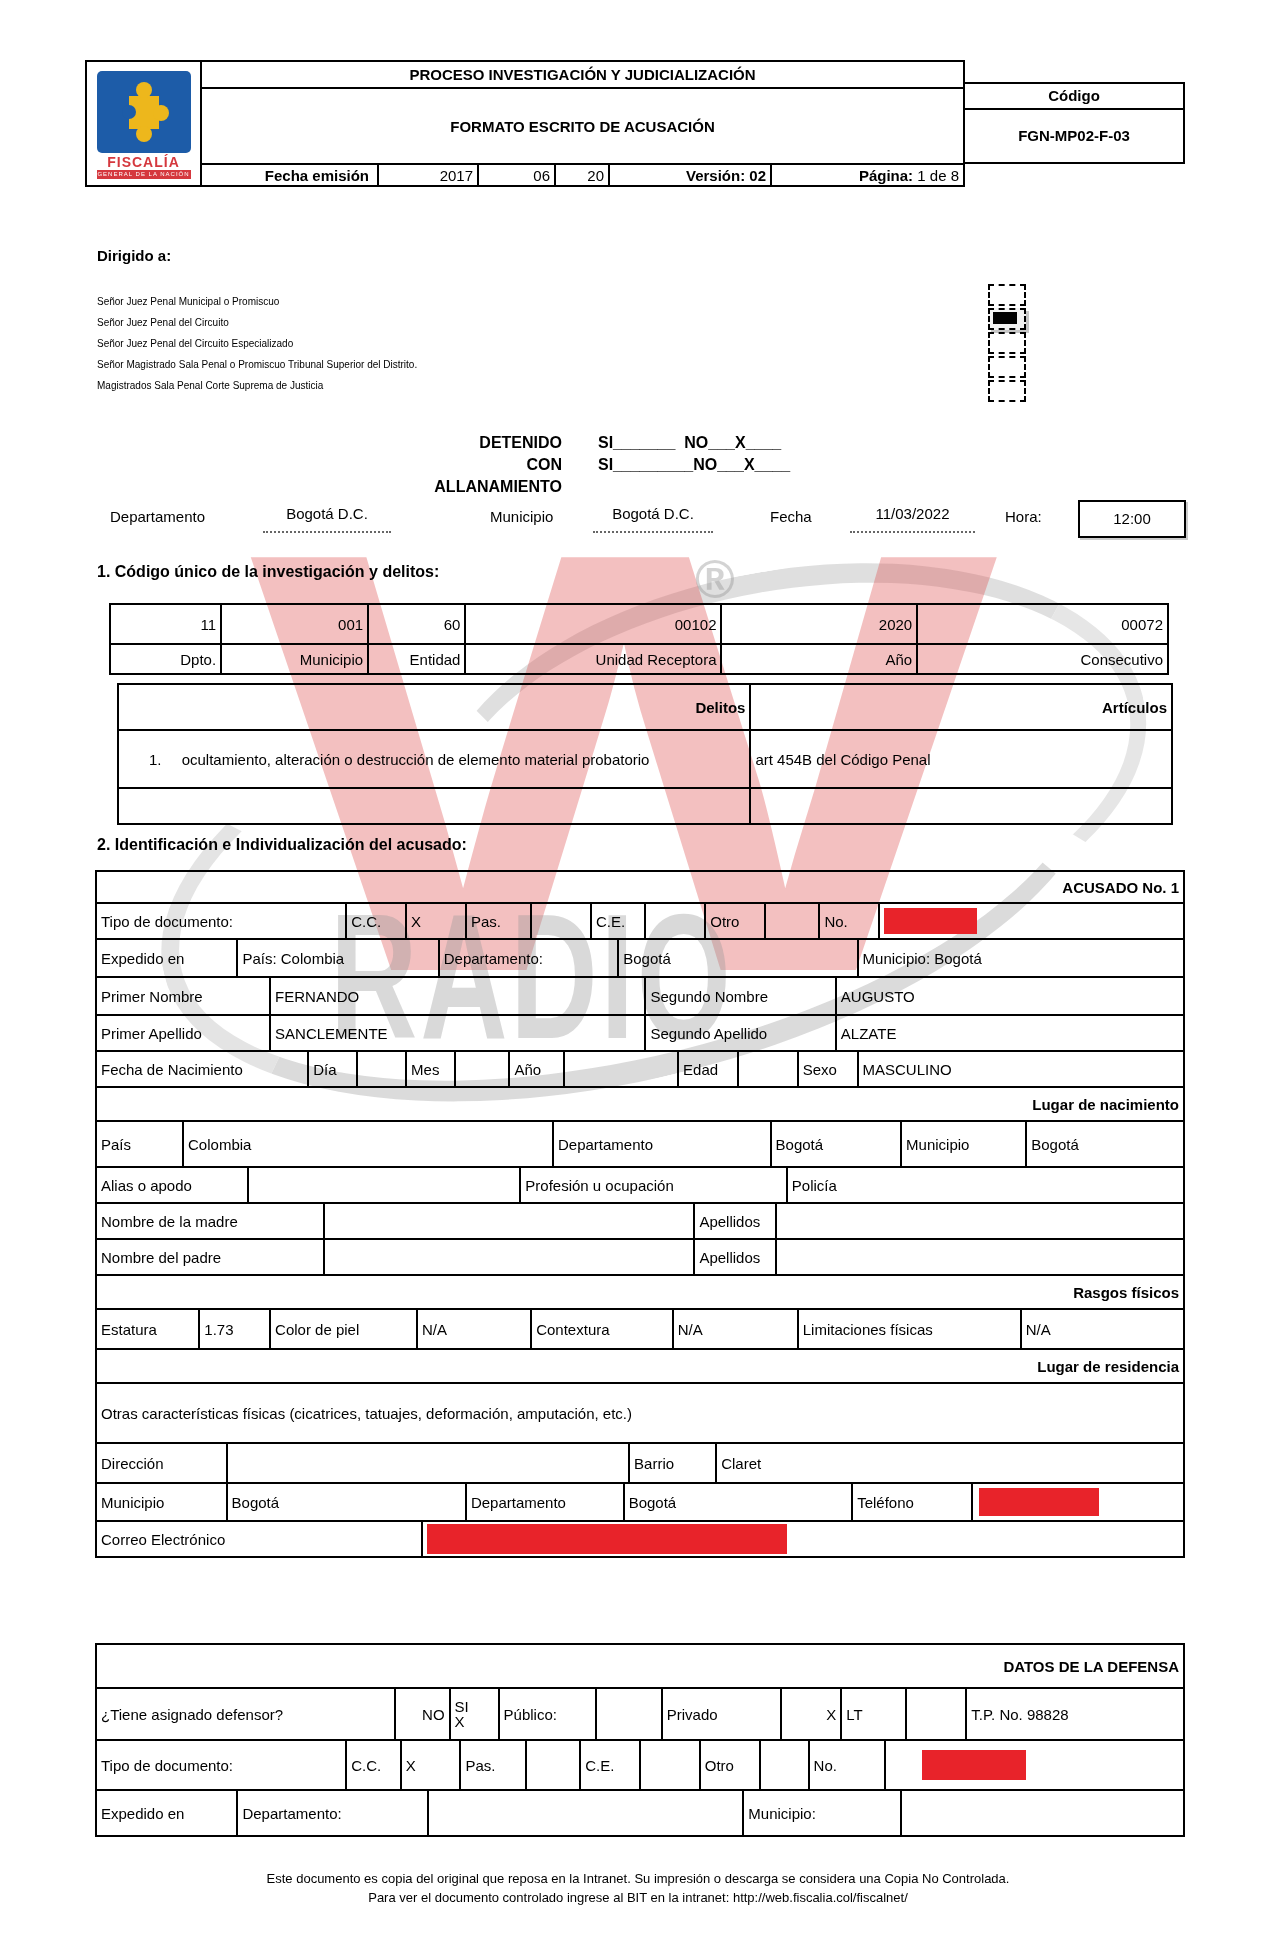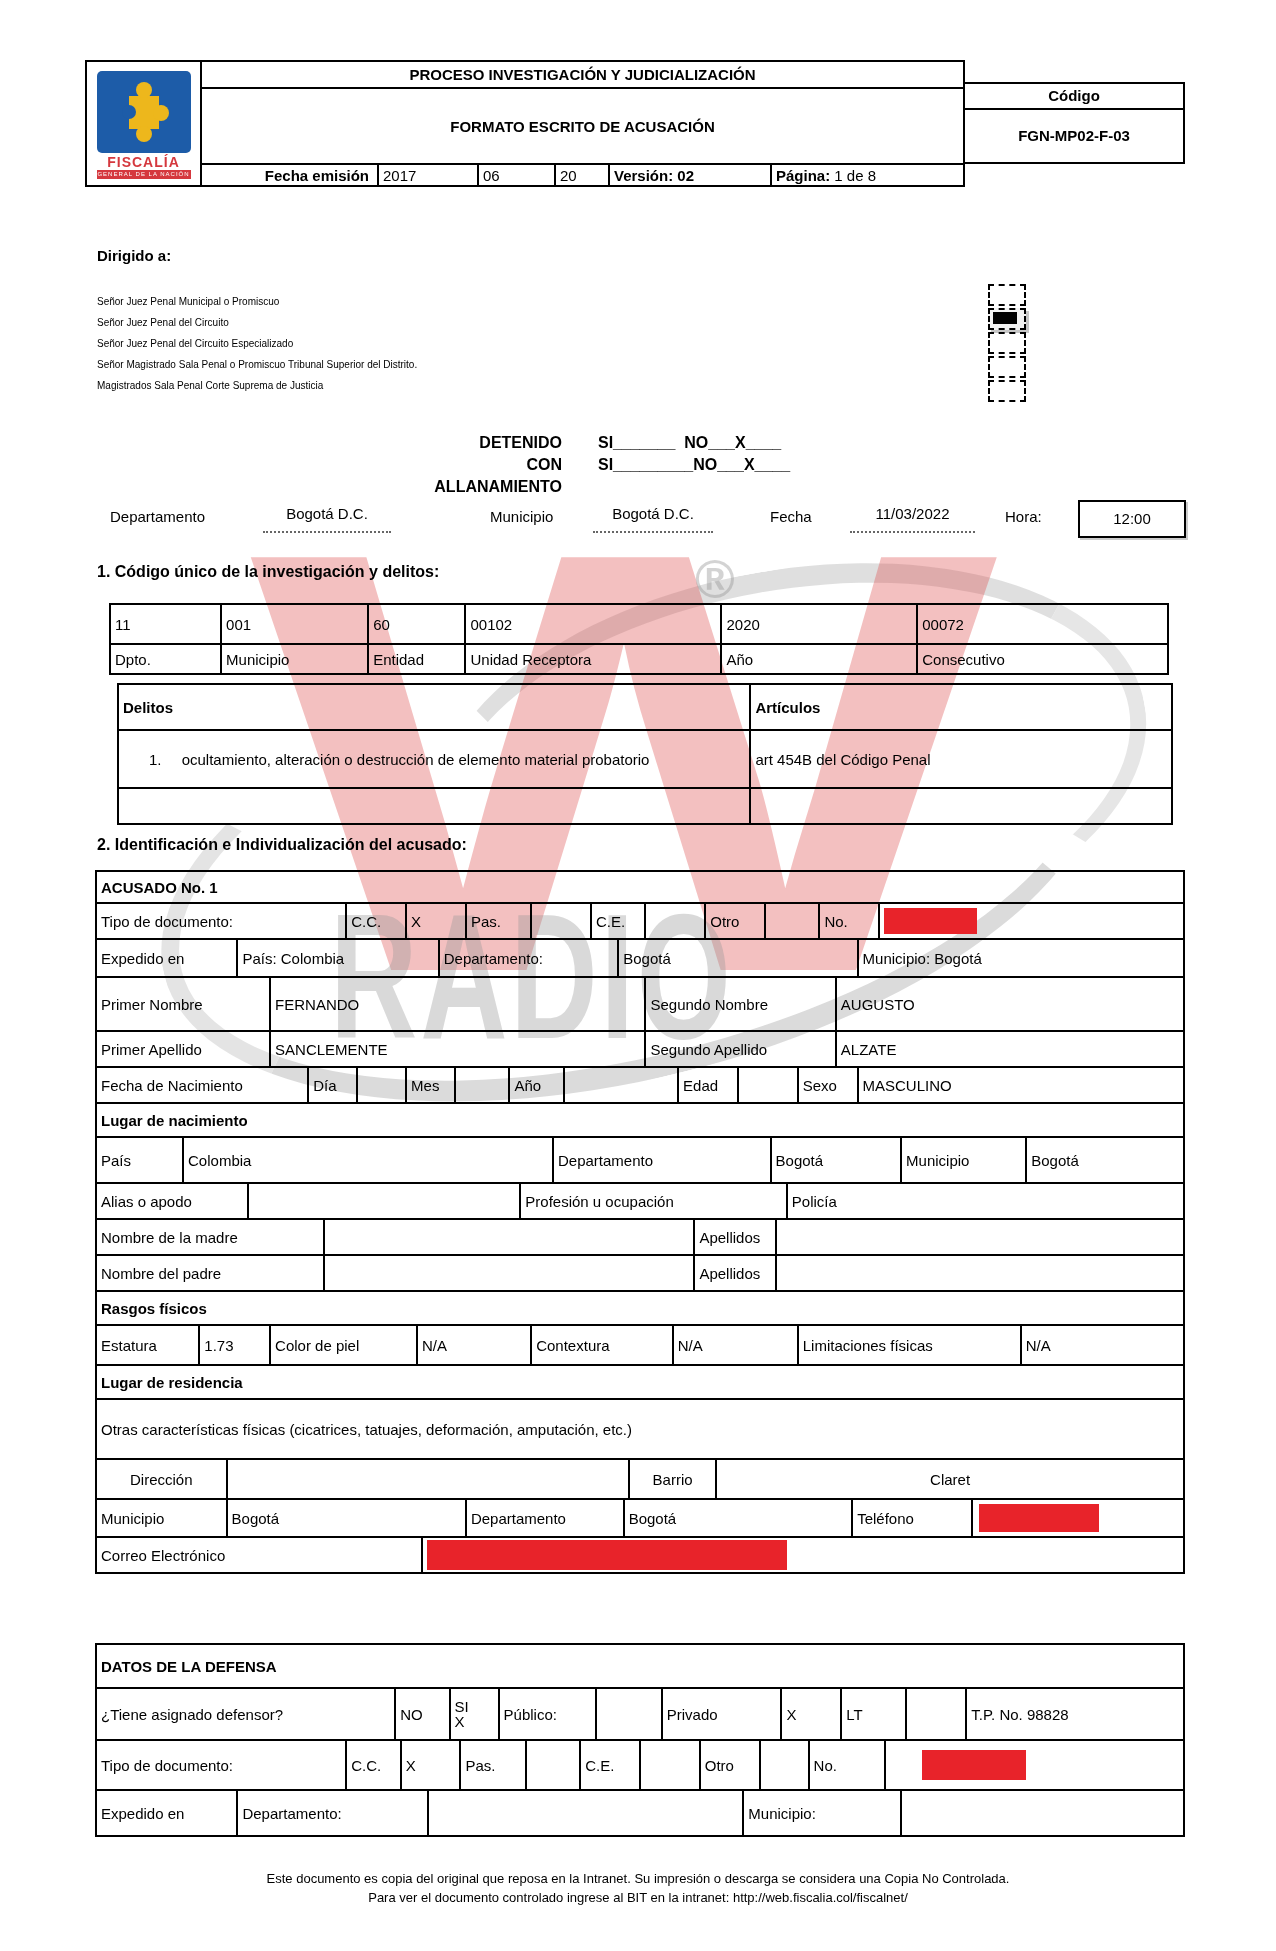--- a/index.html
+++ b/index.html
@@ -17,21 +17,21 @@
         color:rgba(222,80,80,.36);transform:scaleX(1.32);transform-origin:left top;letter-spacing:-28px;}
   .wm-reg{left:695px;top:548px;font-size:54px;font-weight:bold;color:rgba(150,150,150,.42);}
   .wm-radio{left:330px;top:888px;font-size:178px;line-height:1;font-weight:bold;letter-spacing:4px;
             color:rgba(150,150,150,.36);transform:scaleX(.68);transform-origin:left top;}
   
   .abs{position:absolute;}
   .z{z-index:2;}
   table.g{border-collapse:collapse;table-layout:fixed;width:100%;background:transparent;}
   table.g td{border:2px solid #000;font-size:15px;vertical-align:middle;padding:0 4px;overflow:hidden;}
   table.g.stk{margin-top:-2px;}
-  .tc{text-align:left;}
+  .tc{text-align:right;}
   .b{font-weight:bold;}
   .lbl{padding-left:8px;}
   
   .hdr-title{font-size:20px;font-weight:bold;text-align:center;}
   .hdr-process{font-size:15px;font-weight:bold;text-align:center;}
   .logo-cell{vertical-align:top;text-align:center;padding:4px 2px 0 2px;}
   .logo-box{width:94px;height:82px;background:#1d5ca8;border-radius:5px;position:relative;margin:2px auto 0;}
   .pz{position:absolute;background:#edb71c;}
   .pz-body{left:32px;top:25px;width:30px;height:33px;}
   .pz-knob{width:16px;height:16px;border-radius:50%;}
@@ -287,21 +287,21 @@
       </table>
 
     <table class="g stk">
       <colgroup>
           <col style="width:16%">
           <col style="width:34.5%">
           <col style="width:17.5%">
           <col style="width:32%">
         </colgroup>
       <tbody>
-          <tr style="height:54px;margin-left:26px;">
+          <tr style="height:38px;margin-left:26px;">
         <td class="lbl">Primer Nombre</td>
         <td class="lbl">FERNANDO</td>
         <td class="lbl">Segundo Nombre</td>
         <td class="lbl">AUGUSTO</td>
       </tr>
     </tbody>
       </table>
 
     <table class="g stk">
       <colgroup>
@@ -481,21 +481,21 @@
       </table>
 
     <table class="g stk">
       <colgroup>
           <col style="width:12%">
           <col style="width:37%">
           <col style="width:8%">
           <col style="width:43%">
         </colgroup>
       <tbody>
-          <tr style="height:40px;text-align:center;">
+          <tr style="height:40px;">
         <td class="lbl">Dirección</td>
         <td></td>
         <td class="lbl">Barrio</td>
         <td class="lbl">Claret</td>
       </tr>
     </tbody>
       </table>
 
     <table class="g stk">
       <colgroup>

